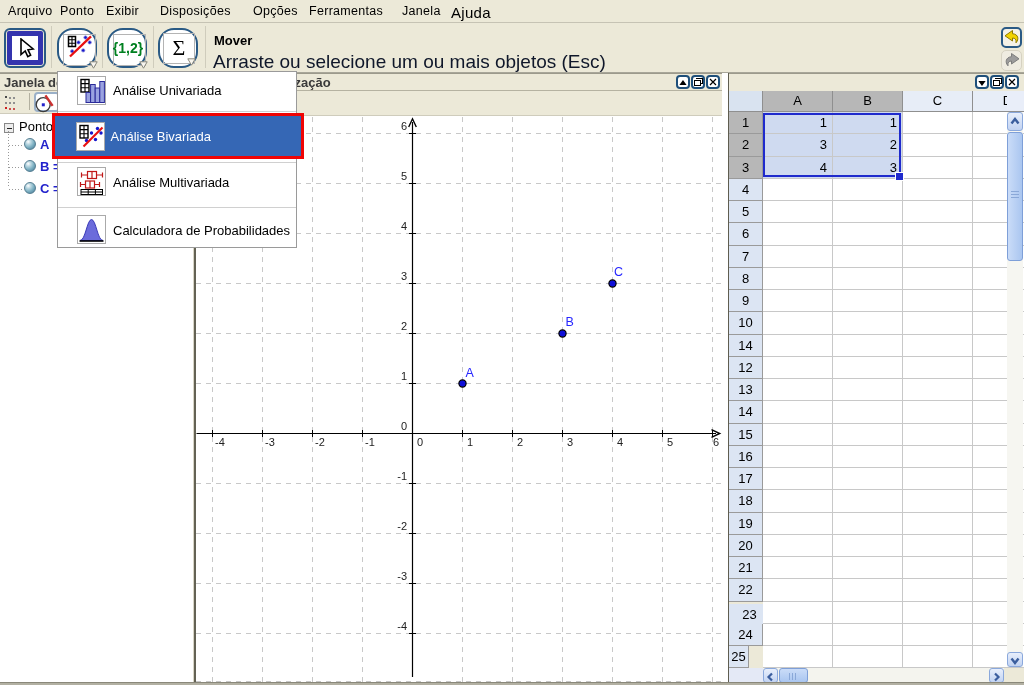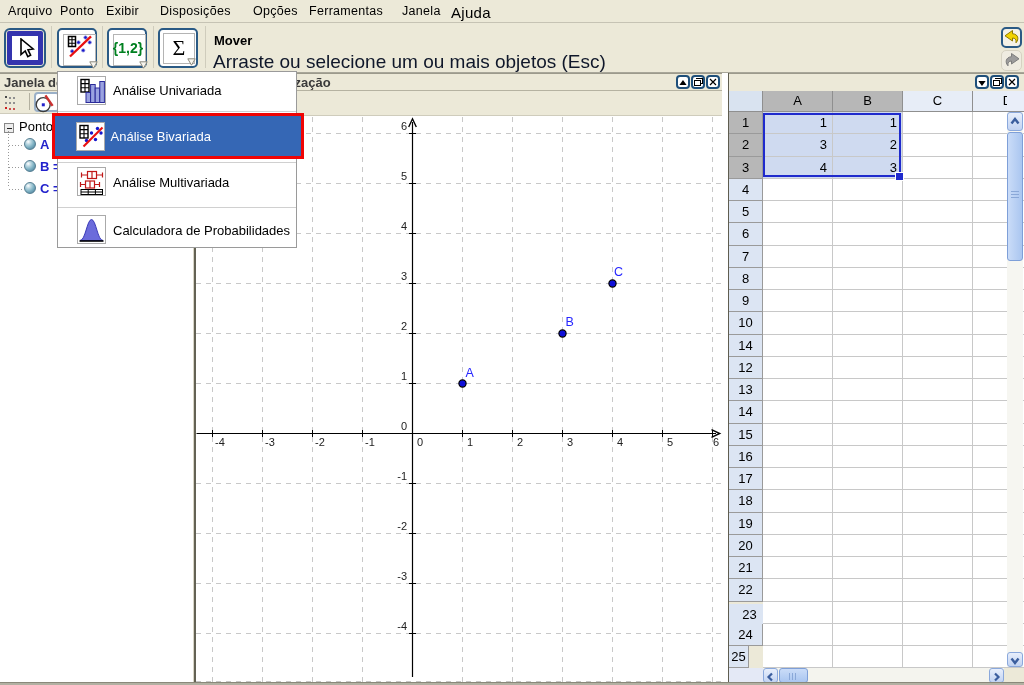--- a/index.html
+++ b/index.html
@@ -1,17 +1,17 @@
 <!DOCTYPE html>
 <html><head><meta charset="utf-8"><style>
 html,body{margin:0;padding:0}
 #app{position:relative;width:1024px;height:685px;background:#ece9d8;
  font-family:"Liberation Sans",sans-serif;overflow:hidden}
 .abs{position:absolute}
-.btn{position:absolute;border:2px solid #2a5a85;border-radius:5px;background:#fff;box-sizing:border-box}
+.btn{position:absolute;border:2px solid #2a5a85;border-radius:16px;background:#fff;box-sizing:border-box}
 .pbtn{position:absolute;width:14px;height:14px;border:2px solid #1e4f7a;border-radius:4px;background:#fff;box-sizing:border-box}
 .hdrcell{position:absolute;box-sizing:border-box;border-right:1px solid #8f8f8f;border-bottom:1px solid #8f8f8f;
  font-size:13px;text-align:center;line-height:19px;color:#000}
 .rhdr{position:absolute;box-sizing:border-box;border-right:1px solid #9a9a9a;border-bottom:1px solid #9a9a9a;
  font-size:13px;text-align:center;color:#000}
 .cell{position:absolute;box-sizing:border-box;border-right:1px solid #c8c8c8;border-bottom:1px solid #c8c8c8;background:#fff;
  font-size:13px;text-align:right;padding-right:5px;color:#000}
 .mtxt{font-size:13px;color:#000}
 span.abs{white-space:nowrap}
 </style></head><body>

